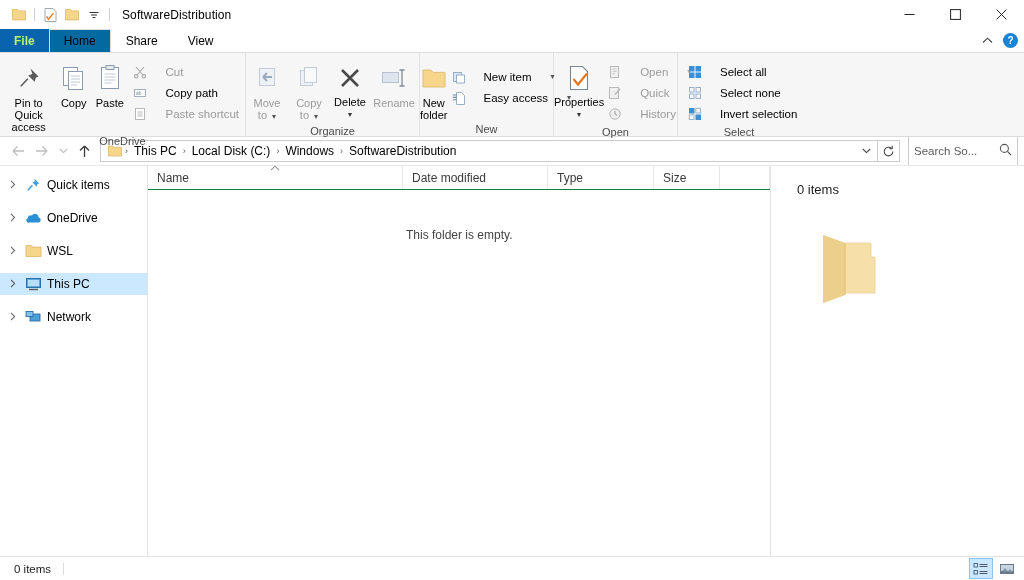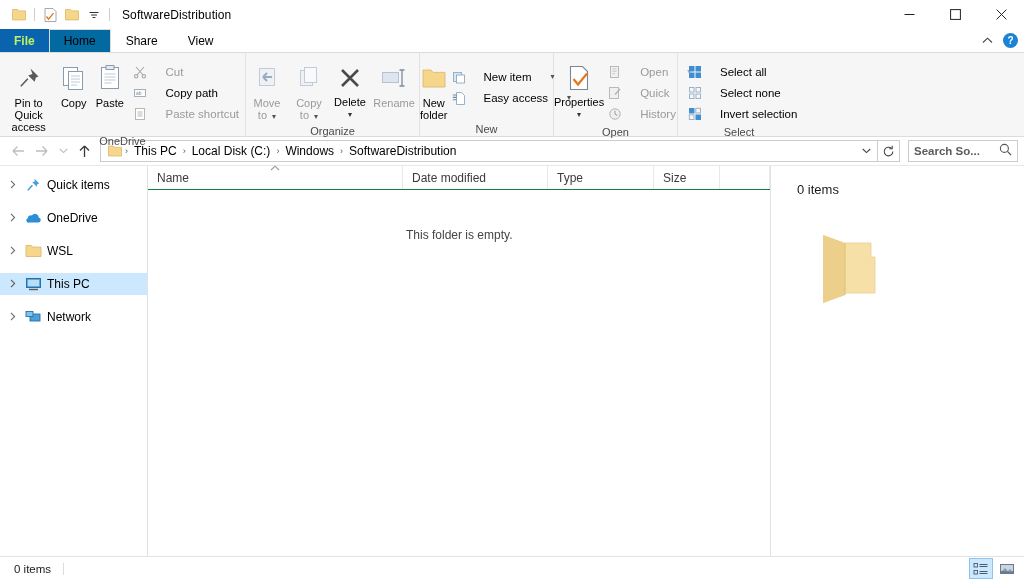--- a/index.html
+++ b/index.html
@@ -123,22 +123,22 @@
   .crumb { font-size: 12px; color: #000; padding: 0 5px; line-height: 20px; white-space: nowrap; }
   .crumb-sep { font-size: 9px; color: #555; padding: 0 1px; }
   .crumbbox .spacer { flex: 1; }
   .crumb-icon { width: 18px; display: flex; align-items: center; justify-content: center; }
   .addr-chev { width: 18px; text-align: center; font-size: 9px; color: #444; }
   .refreshbtn {
     width: 22px; height: 22px; border: 1px solid #ccc; border-left: none;
     display: flex; align-items: center; justify-content: center; font-size: 12px; color: #444;
   }
   .searchbox {
-    width: 110px; height: 22px; border: 1px solid #ccc; margin-left: 8px;
-    display: flex; align-items: center; padding: 0 5px; gap: 4px; font-weight: bold;
+    width: 110px; height: 30px; border: 1px solid #ccc; margin-left: 8px;
+    display: flex; align-items: center; padding: 0 5px; gap: 4px;
   }
   .searchbox .txt { flex: 1; font-size: 11.5px; color: #5c5c5c; white-space: nowrap; overflow: hidden; }
 
   
   .body { flex: 1; display: flex; min-height: 0; border-top: 1px solid #e8e8e8; }
 
   
   .navpane {
     width: 148px; flex: 0 0 148px; background: #fff;
     border-right: 1px solid #e2e2e2; padding-top: 8px;

